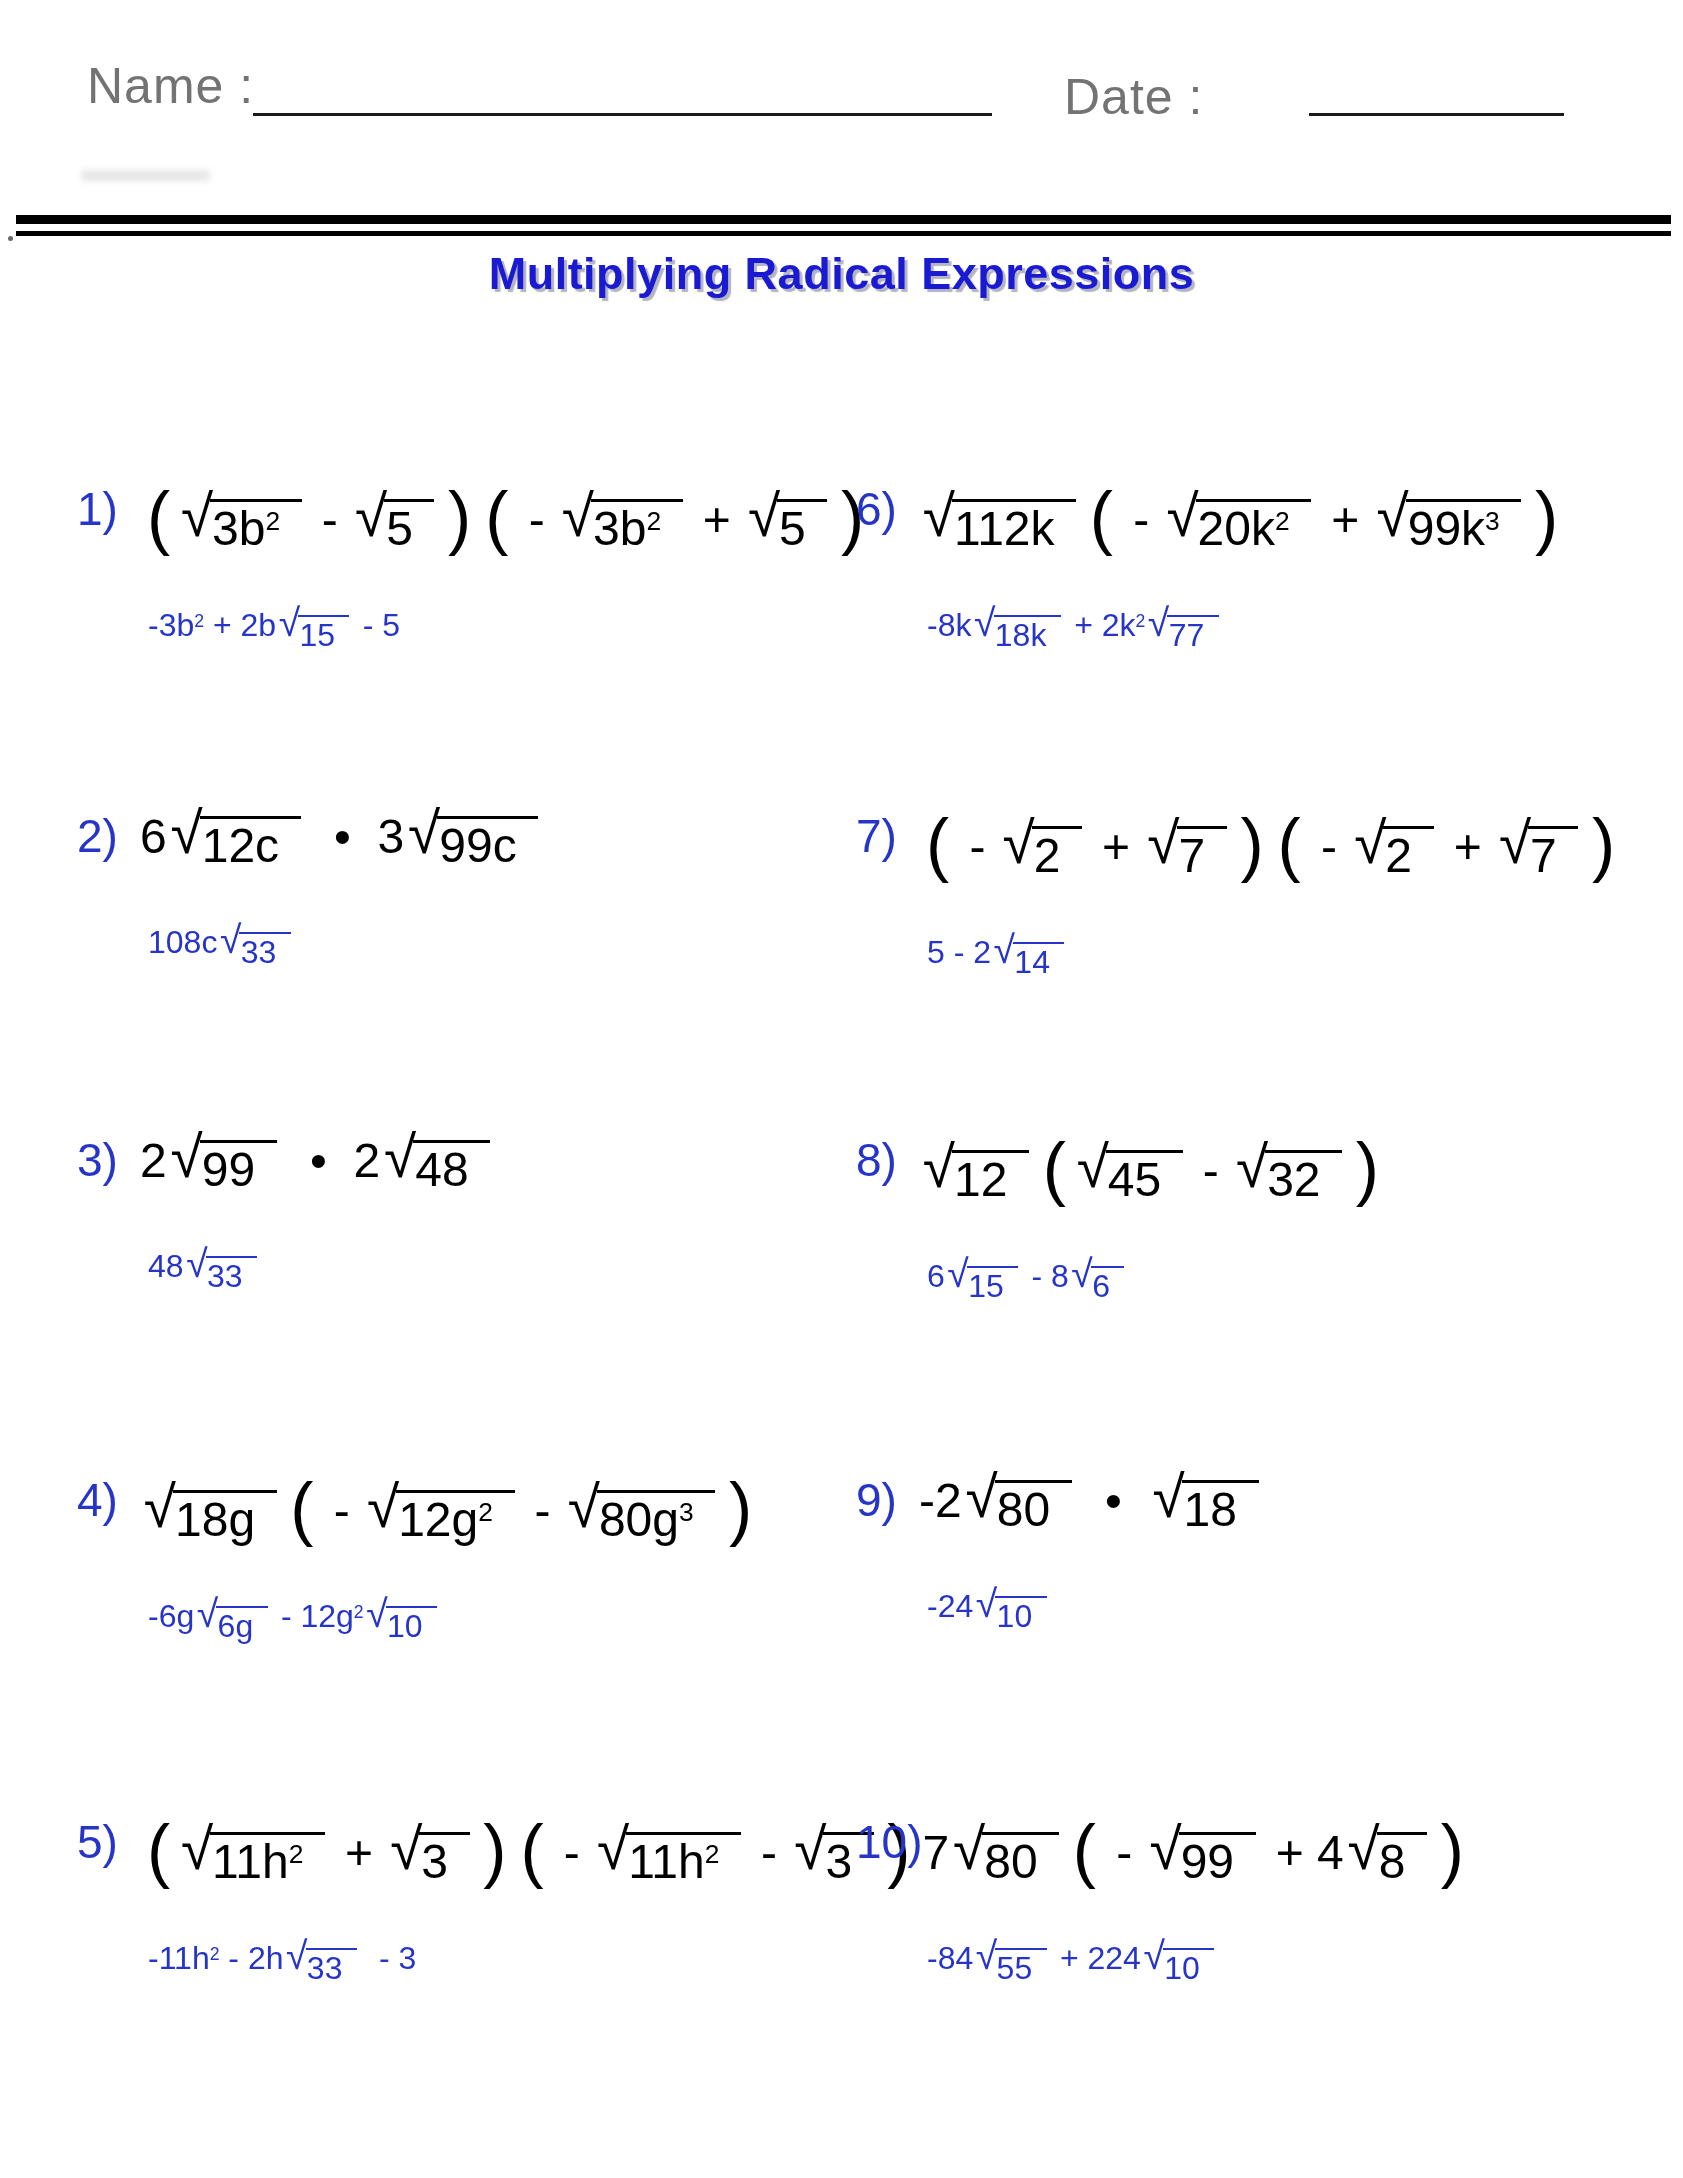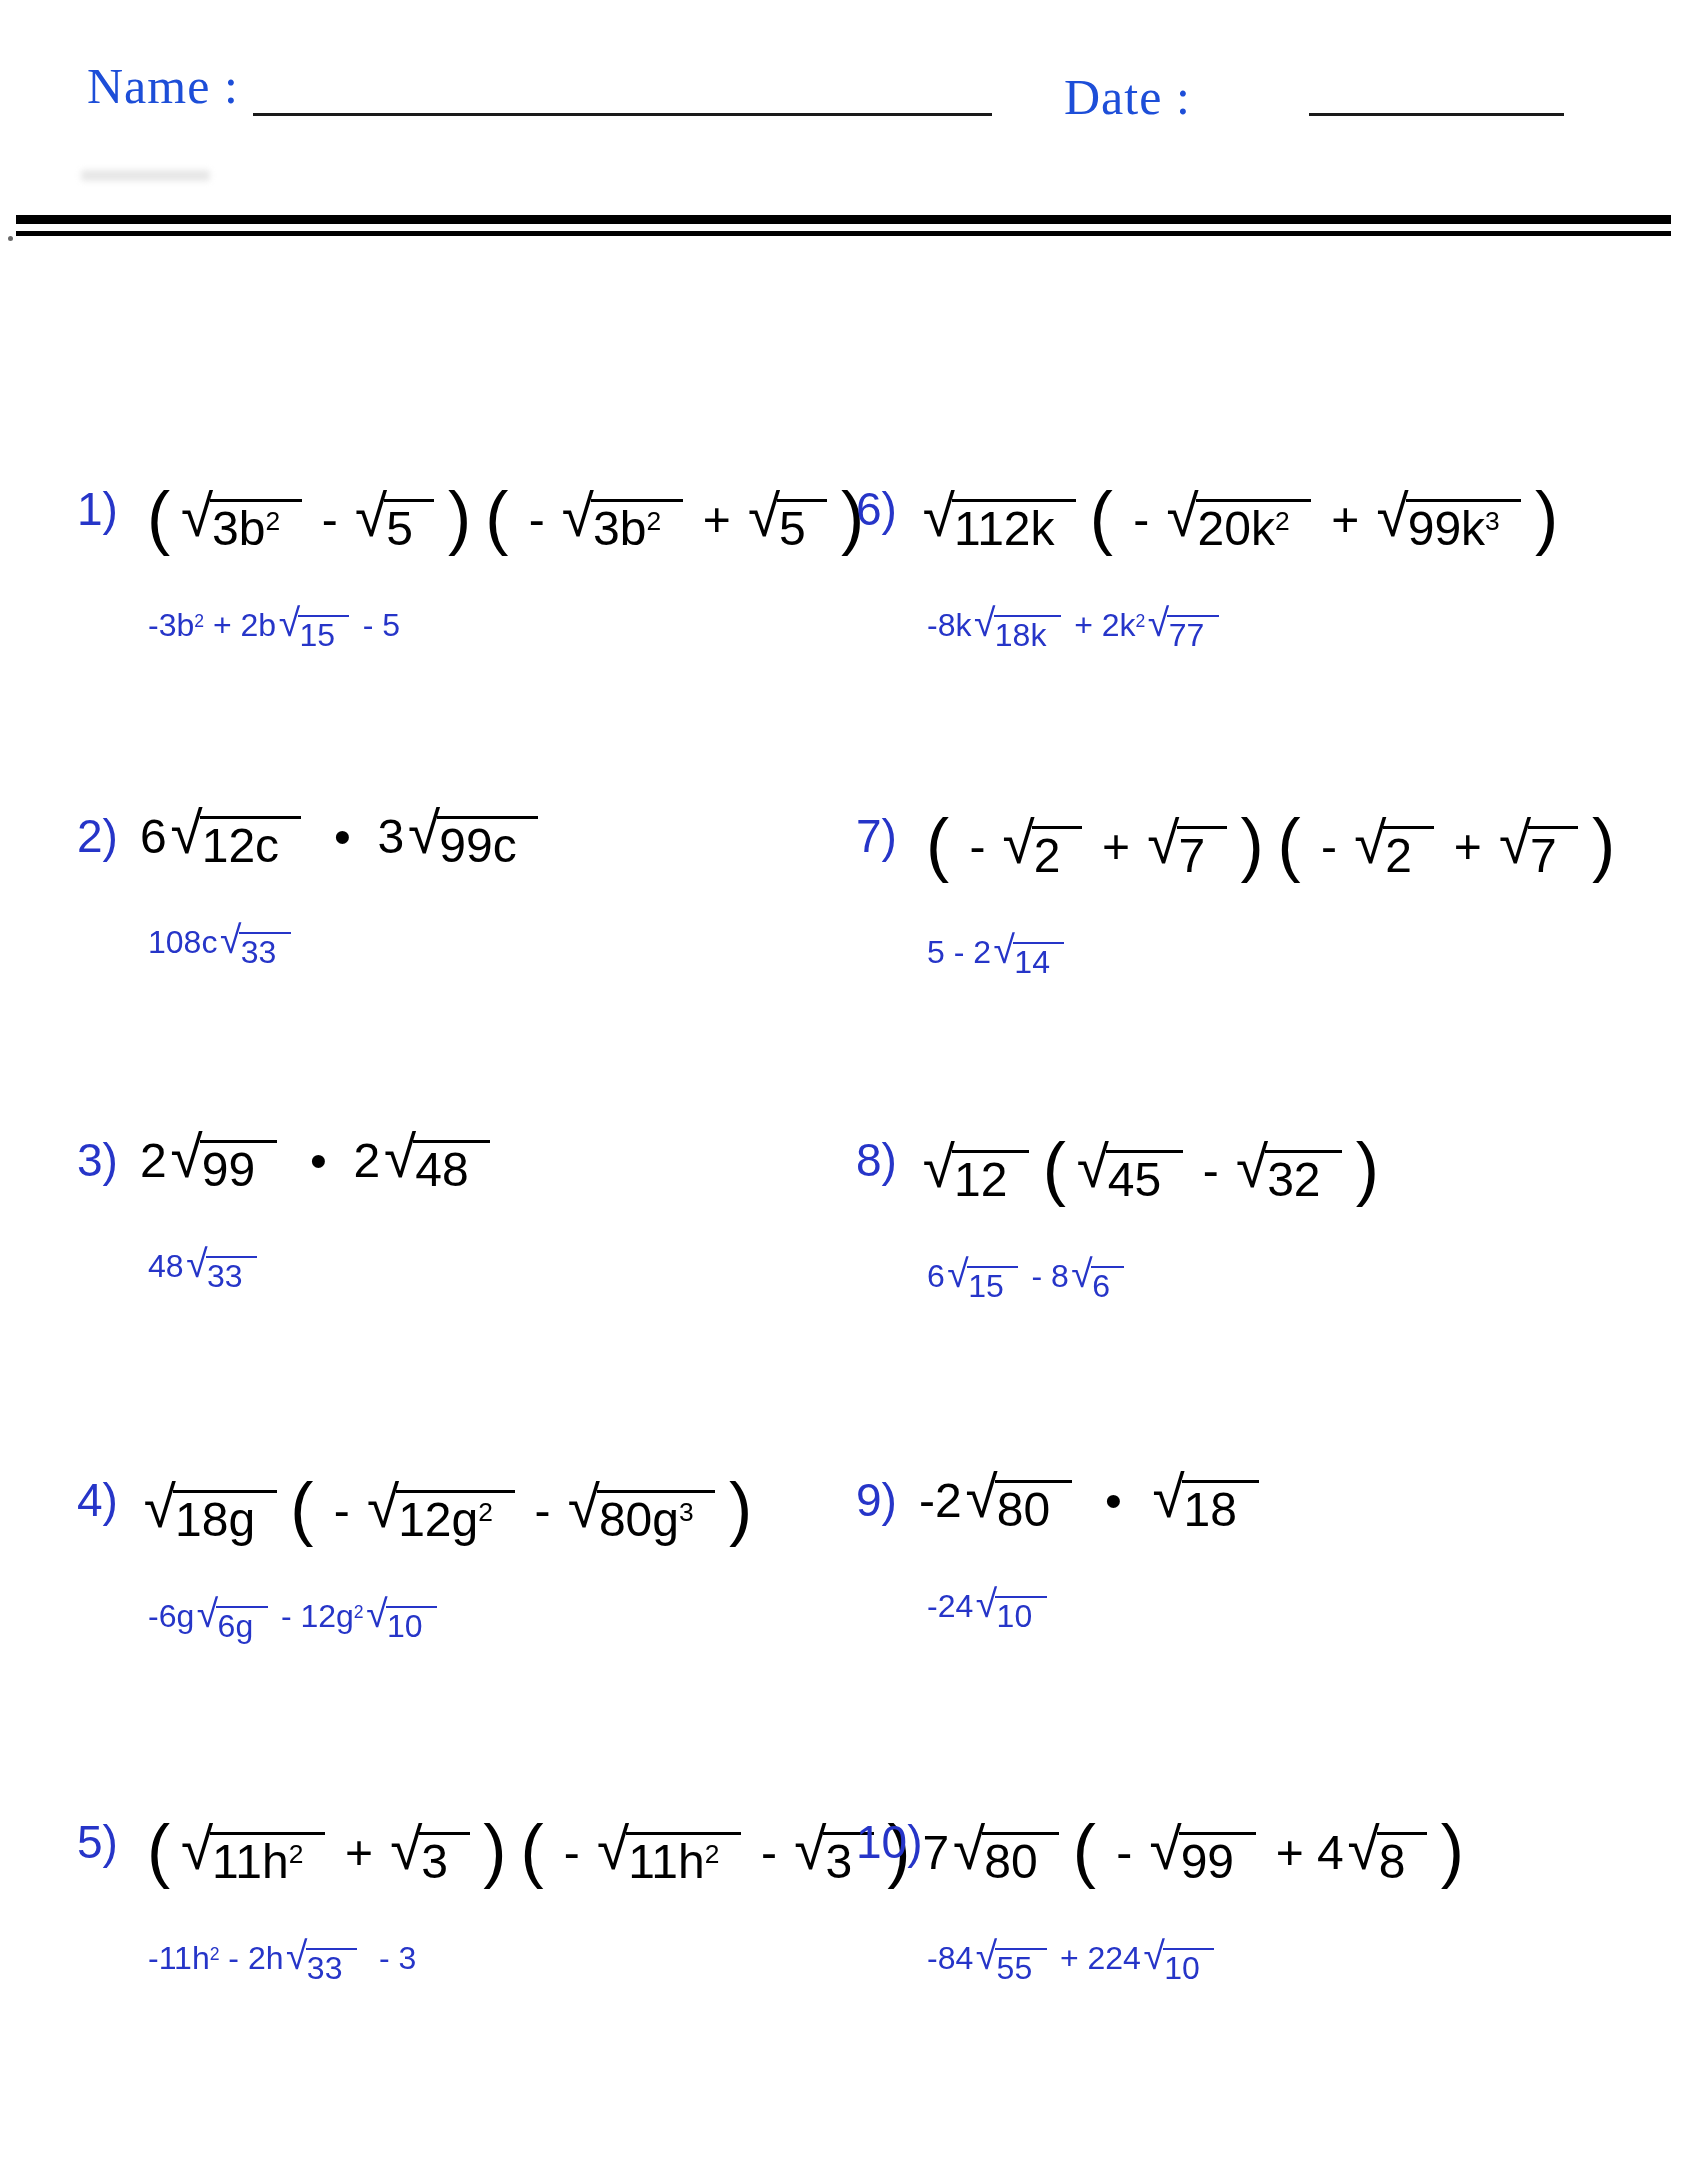--- a/index.html
+++ b/index.html
@@ -2,21 +2,21 @@
 <html><head>
 <meta charset="utf-8">
 <style>
   html,body { margin:0; padding:0; background:#e8e8e8; }
   .page {
     position:relative; width:1683px; height:2178px; margin:0 auto;
     background:#ffffff; overflow:hidden;
     font-family:"Liberation Sans", sans-serif; color:#000;
   }
   
-  .hdr-label { position:absolute; font-size:50px; color:#1d4ed8; letter-spacing:1px;font-family:Liberation Serif, serif; }
+  .hdr-label { position:absolute; font-size:50px; color:#737373; letter-spacing:1px; }
   .fill-line { position:absolute; height:0; border-top:3px solid #1a1a1a; }
   .line-name { left:253px; top:113px; width:739px; }
   .line-date { left:1309px; top:113px; width:255px; }
   .lbl-name { left:87px; top:57px; }
   .lbl-date { left:1064px; top:68px; }
   
   .artifact { position:absolute; left:81px; top:170px; width:129px; height:11px;
     background:#c9c9c9; opacity:.45; filter:blur(3px); border-radius:4px; }
   .artifact2 { position:absolute; left:8px; top:236px; width:5px; height:5px;
     background:#6a6a6a; border-radius:50%; }
@@ -53,20 +53,21 @@
   <div class="fill-line line-name"></div>
 
   <span class="hdr-label lbl-date">Date :</span>
   <div class="fill-line line-date"></div>
 
   <div class="artifact"></div>
   <div class="artifact2"></div>
 
   <div class="rule"></div>
 
+  <div class="title">Multiplying Radical Expressions</div>
 
 
   <div id="problems">
       <div class="problem" style="left: 77px; top: 478px;">
         <div class="pline">
           <span class="pnum">1)</span>
           <span class="expr"><span class="paren">(</span><span class="sqrt">
               <span class="rsign">√</span>
               <span class="rad">3b<span class="tsup">2</span></span>
             </span><span class="tok"> - </span><span class="sqrt">

